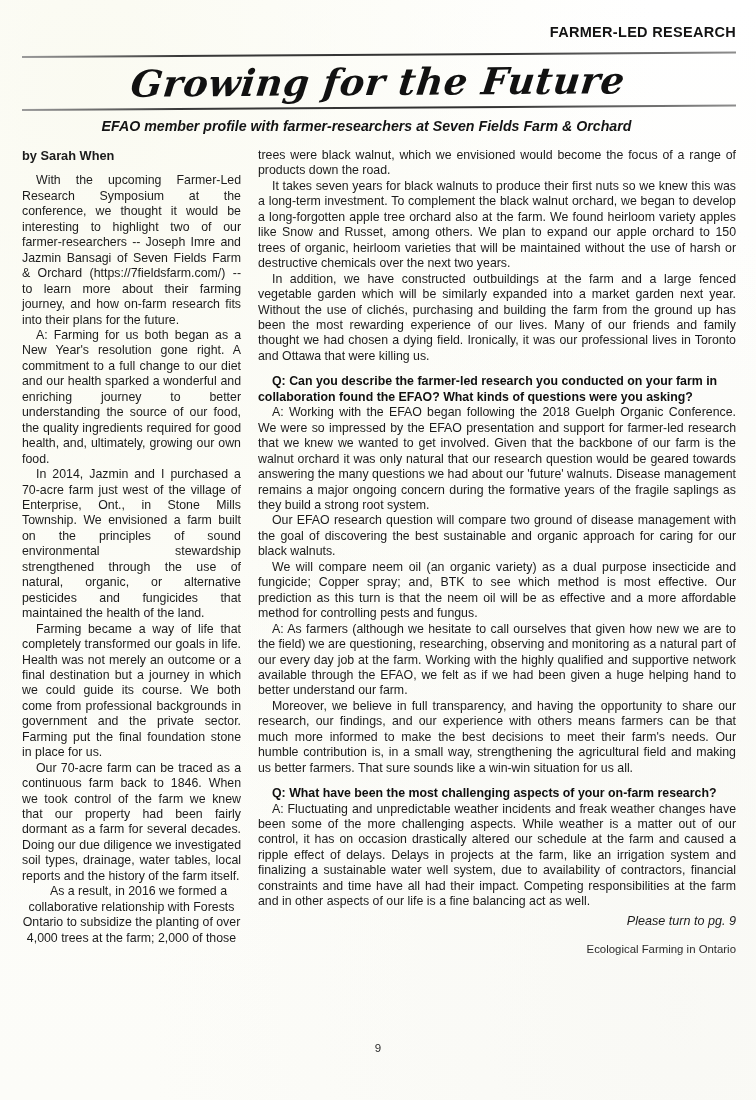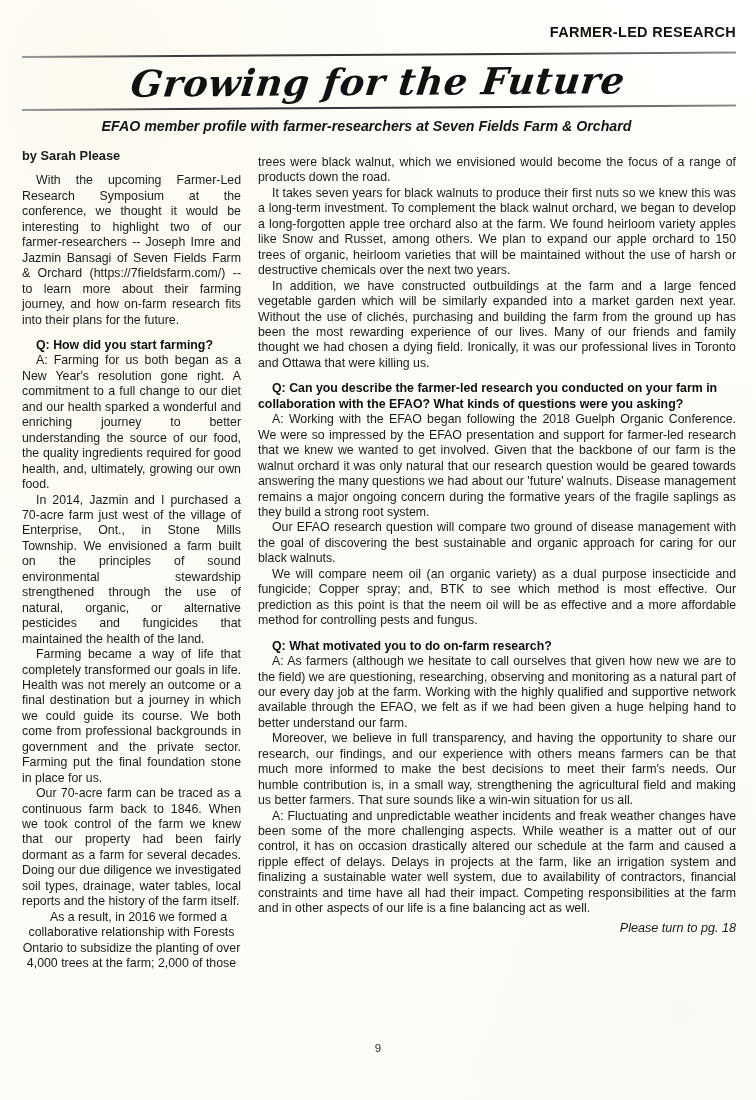--- a/index.html
+++ b/index.html
@@ -97,21 +97,20 @@
   }
   .col-right {
     position: absolute;
     top: 148px;
     left: 258px;
     width: 478px;
     font-size: 12.35px;
     line-height: 15.45px;
     text-align: justify;
     color: #1b1b1b;
-    margin-top: 7px;
   }
 
   .byline {
     font-weight: bold;
     font-size: 12.8px;
     margin: 0 0 10px 0;
     text-align: left;
   }
 
   p.para {
@@ -163,45 +162,45 @@
 
 <div class="page">
 
   <div class="kicker">FARMER-LED RESEARCH</div>
   <div class="rule rule-top"></div>
   <div class="masthead-title">Growing for the Future</div>
   <div class="rule rule-bot"></div>
   <div class="subtitle">EFAO member profile with farmer-researchers at Seven Fields Farm &amp; Orchard</div>
 
   <div class="col-left">
-    <p class="byline">by Sarah Please</p>
+    <p class="byline">by Sarah When</p>
     <p class="para">With the upcoming Farmer-Led Research Symposium at the conference, we thought it would be interesting to highlight two of our farmer-researchers -- Joseph Imre and Jazmin Bansagi of Seven Fields Farm &amp; Orchard (https://7fieldsfarm.com/) -- to learn more about their farming journey, and how on-farm research fits into their plans for the future.</p>
 
-    <p class="qhead">Q: How did you start farming?</p>
     <p class="para">A: Farming for us both began as a New Year's resolution gone right. A commitment to a full change to our diet and our health sparked a wonderful and enriching journey to better understanding the source of our food, the quality ingredients required for good health, and, ultimately, growing our own food.</p>
     <p class="para">In 2014, Jazmin and I purchased a 70-acre farm just west of the village of Enterprise, Ont., in Stone Mills Township. We envisioned a farm built on the principles of sound environmental stewardship strengthened through the use of natural, organic, or alternative pesticides and fungicides that maintained the health of the land.</p>
     <p class="para">Farming became a way of life that completely transformed our goals in life. Health was not merely an outcome or a final destination but a journey in which we could guide its course. We both come from professional backgrounds in government and the private sector. Farming put the final foundation stone in place for us.</p>
     <p class="para">Our 70-acre farm can be traced as a continuous farm back to 1846. When we took control of the farm we knew that our property had been fairly dormant as a farm for several decades. Doing our due diligence we investigated soil types, drainage, water tables, local reports and the history of the farm itself.</p>
     <p class="para nojust">As a result, in 2016 we formed a collaborative relationship with Forests Ontario to subsidize the planting of over 4,000 trees at the farm; 2,000 of those</p>
   </div>
 
   <div class="col-right">
     <p class="para flush">trees were black walnut, which we envisioned would become the focus of a range of products down the road.</p>
     <p class="para">It takes seven years for black walnuts to produce their first nuts so we knew this was a long-term investment. To complement the black walnut orchard, we began to develop a long-forgotten apple tree orchard also at the farm. We found heirloom variety apples like Snow and Russet, among others. We plan to expand our apple orchard to 150 trees of organic, heirloom varieties that will be maintained without the use of harsh or destructive chemicals over the next two years.</p>
     <p class="para">In addition, we have constructed outbuildings at the farm and a large fenced vegetable garden which will be similarly expanded into a market garden next year. Without the use of clichés, purchasing and building the farm from the ground up has been the most rewarding experience of our lives. Many of our friends and family thought we had chosen a dying field. Ironically, it was our professional lives in Toronto and Ottawa that were killing us.</p>
 
-    <p class="qhead">Q: Can you describe the farmer-led research you conducted on your farm in collaboration with the EFAO? What kinds of questions were you asking?</p>
+    <p class="qhead">Q: Can you describe the farmer-led research you conducted on your farm in collaboration found the EFAO? What kinds of questions were you asking?</p>
     <p class="para">A: Working with the EFAO began following the 2018 Guelph Organic Conference. We were so impressed by the EFAO presentation and support for farmer-led research that we knew we wanted to get involved. Given that the backbone of our farm is the walnut orchard it was only natural that our research question would be geared towards answering the many questions we had about our 'future' walnuts. Disease management remains a major ongoing concern during the formative years of the fragile saplings as they build a strong root system.</p>
     <p class="para">Our EFAO research question will compare two ground of disease management with the goal of discovering the best sustainable and organic approach for caring for our black walnuts.</p>
-    <p class="para">We will compare neem oil (an organic variety) as a dual purpose insecticide and fungicide; Copper spray; and, BTK to see which method is most effective. Our prediction as this point is that the neem oil will be as effective and a more affordable method for controlling pests and fungus.</p>
-
-    <p class="qhead">Q: What motivated you to do on-farm research?</p>
+    <p class="para">We will compare neem oil (an organic variety) as a dual purpose insecticide and fungicide; Copper spray; and, BTK to see which method is most effective. Our prediction as this turn is that the neem oil will be as effective and a more affordable method for controlling pests and fungus.</p>
+
     <p class="para">A: As farmers (although we hesitate to call ourselves that given how new we are to the field) we are questioning, researching, observing and monitoring as a natural part of our every day job at the farm. Working with the highly qualified and supportive network available through the EFAO, we felt as if we had been given a huge helping hand to better understand our farm.</p>
     <p class="para">Moreover, we believe in full transparency, and having the opportunity to share our research, our findings, and our experience with others means farmers can be that much more informed to make the best decisions to meet their farm's needs. Our humble contribution is, in a small way, strengthening the agricultural field and making us better farmers. That sure sounds like a win-win situation for us all.</p>
 
+    <p class="qhead">Q: What have been the most challenging aspects of your on-farm research?</p>
     <p class="para">A: Fluctuating and unpredictable weather incidents and freak weather changes have been some of the more challenging aspects. While weather is a matter out of our control, it has on occasion drastically altered our schedule at the farm and caused a ripple effect of delays. Delays in projects at the farm, like an irrigation system and finalizing a sustainable water well system, due to availability of contractors, financial constraints and time have all had their impact. Competing responsibilities at the farm and in other aspects of our life is a fine balancing act as well.</p>
 
-    <p class="turn-note">Please turn to pg. 18</p>
+    <p class="turn-note">Please turn to pg. 9</p>
+    <p class="pub-note">Ecological Farming in Ontario</p>
   </div>
 
   <div class="folio">9</div>
 
 </div>
 
 </body></html>

